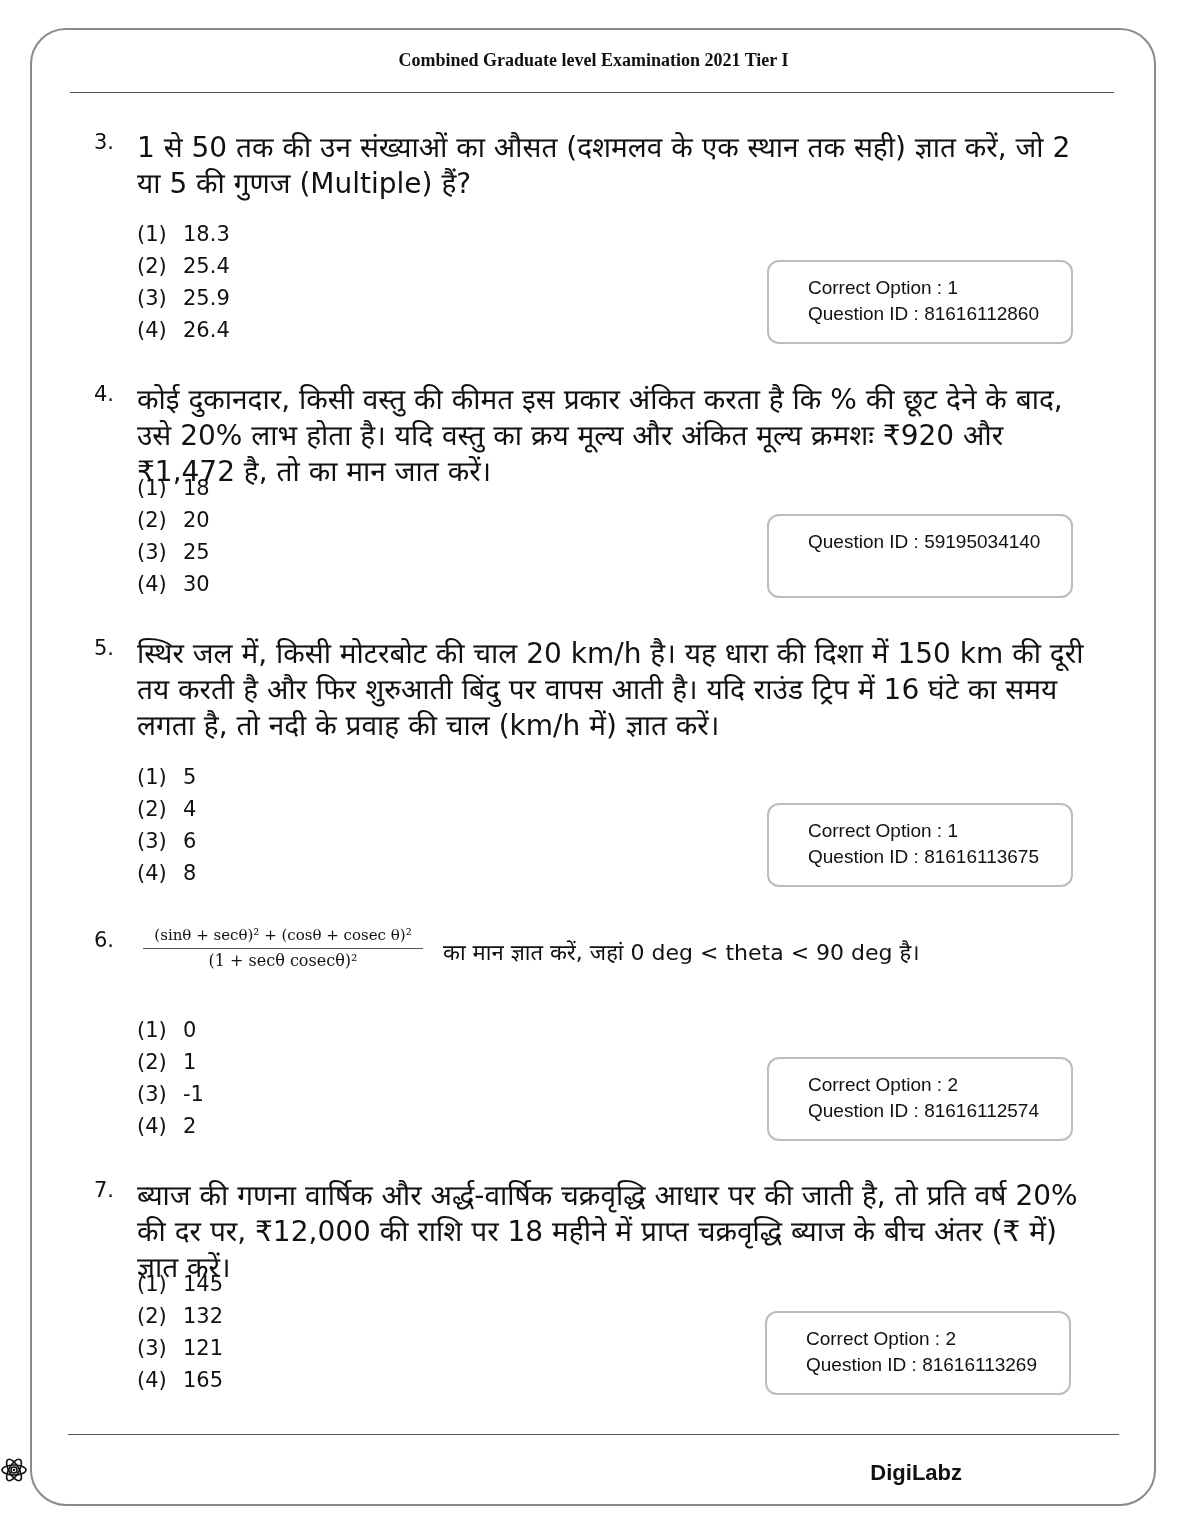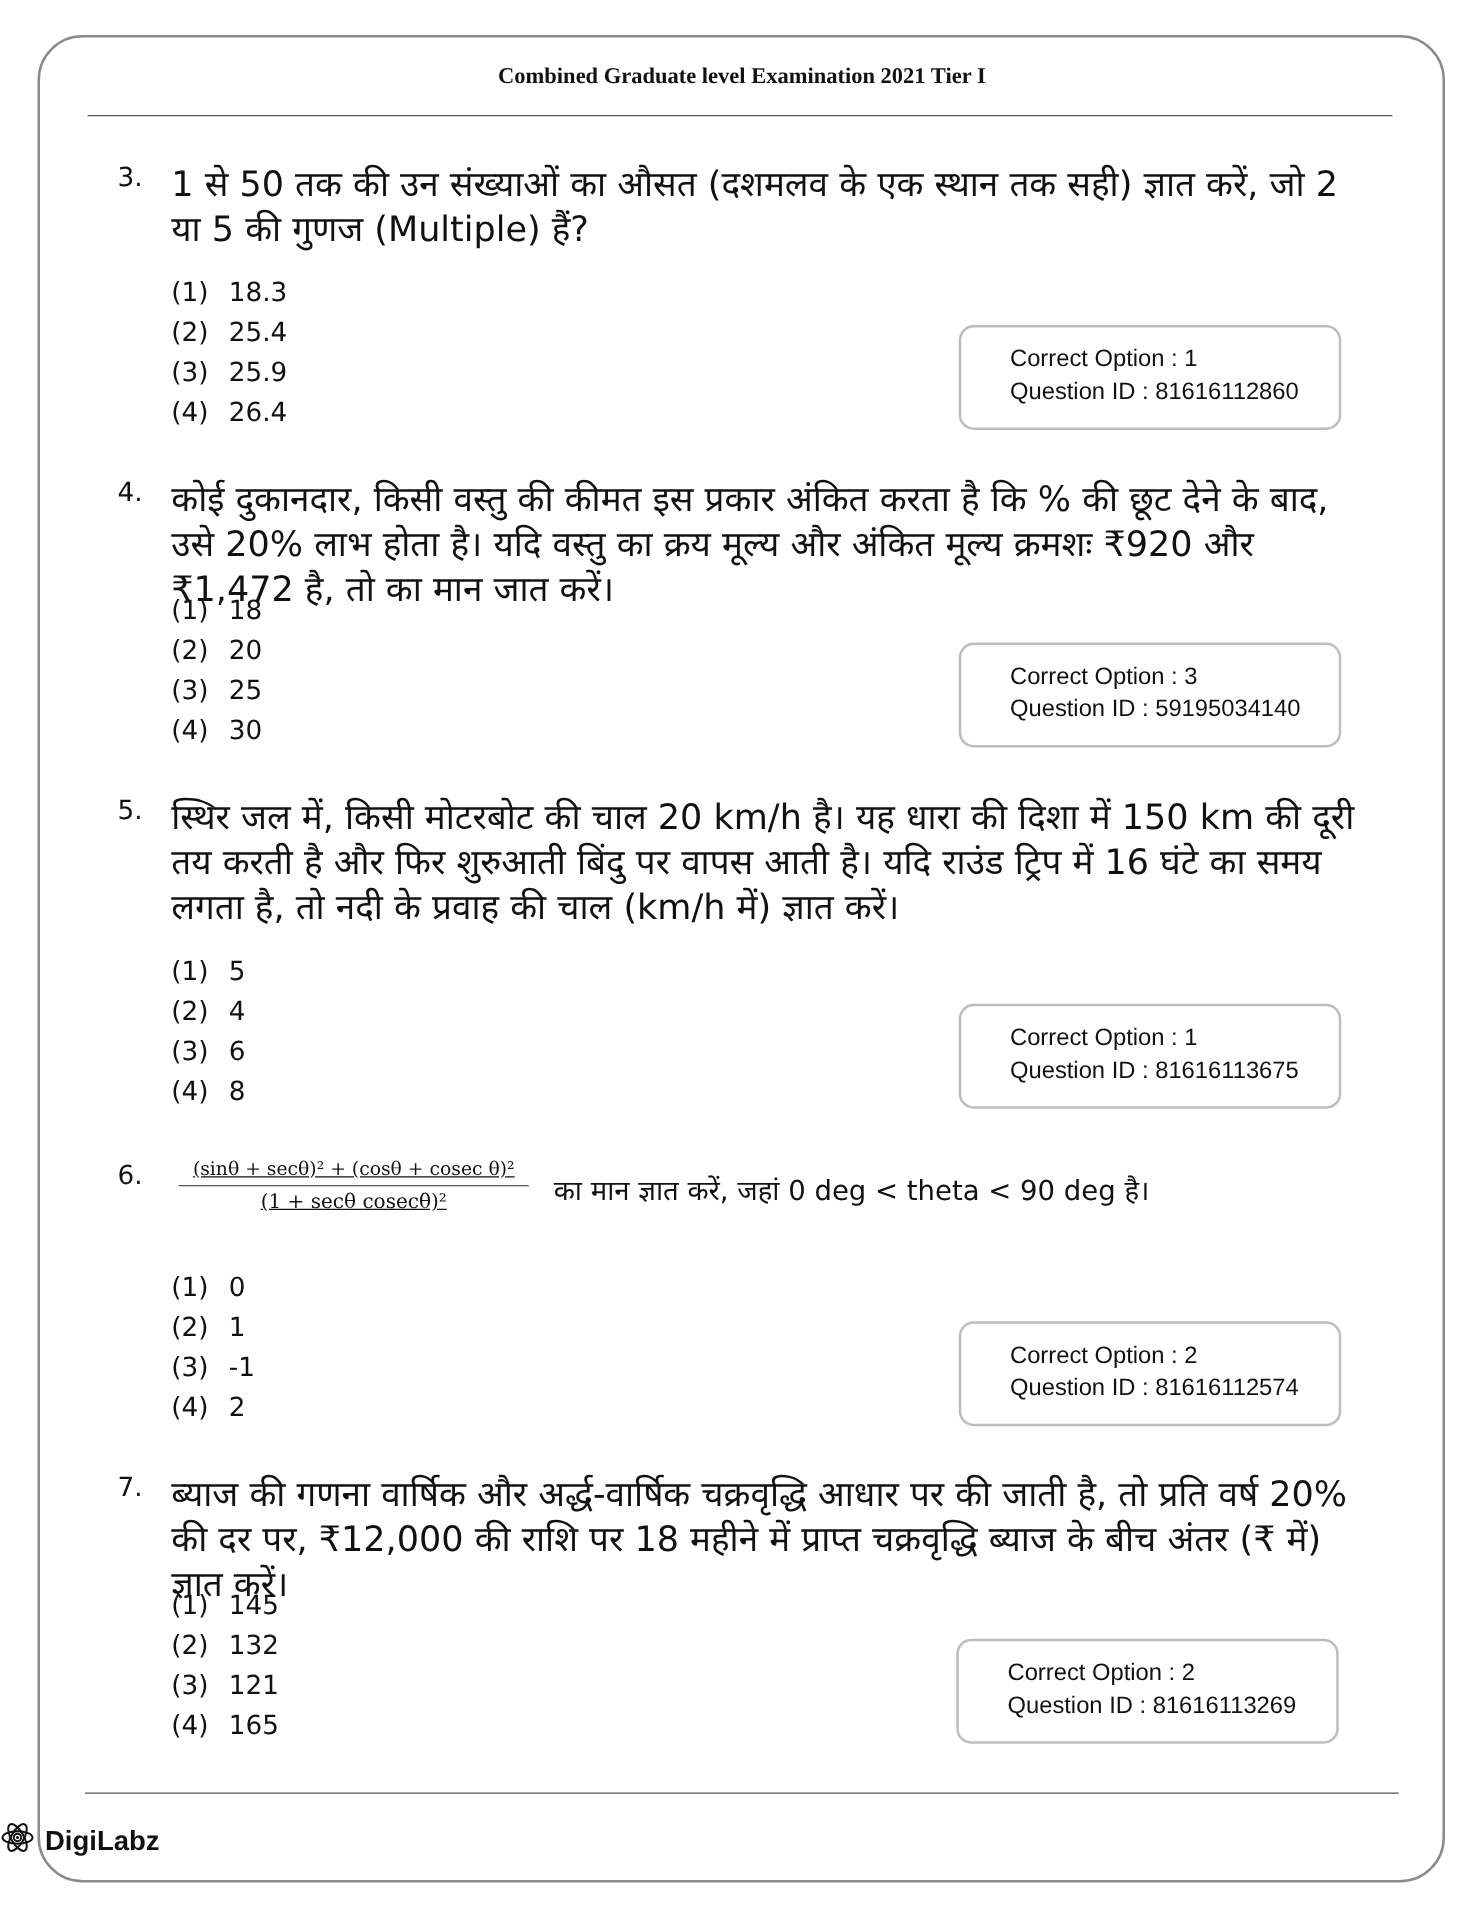--- a/index.html
+++ b/index.html
@@ -9,25 +9,25 @@
   .rule { position: absolute; height: 0; border-top: 1.5px solid #555; }
   .rule.top { left: 70px; width: 1044px; top: 92px; }
   .rule.bottom { left: 68px; width: 1051px; top: 1434px; }
   .q { position: absolute; left: 0; width: 1187px; }
   .q-num { position: absolute; left: 94px; top: 0; font-size: 21px; }
   .q-text { position: absolute; left: 137px; width: 960px; top: 0; font-size: 28px; line-height: 36px; }
   .opts { position: absolute; left: 137px; font-size: 21px; line-height: 32px; }
   .opt { display: flex; }
   .opt-idx { width: 46px; }
   .ans { position: absolute; left: 767px; width: 306px; height: 84px; border: 2px solid #bdbdbd; border-radius: 12px; box-sizing: border-box; padding: 13px 0 0 39px; font-family: "Liberation Sans", sans-serif; font-size: 19px; line-height: 26px; color: #111; }
-  .frac { position: absolute; left: 143px; top: 0; font-family: "DejaVu Serif", serif; font-size: 15px; text-align: center; width: 280px; text-decoration: underline; }
+  .frac { position: absolute; left: 143px; top: 0; font-family: "DejaVu Serif", serif; font-size: 15px; text-align: center; width: 280px; }
   .frac .num { border-bottom: 1px solid #555; padding-bottom: 4px; white-space: nowrap; }
   .frac .den { padding-top: 2px; font-size: 16px; white-space: nowrap; }
   .q6-tail { position: absolute; left: 443px; top: 10px; font-size: 22px; }
-  .footer-brand { position: absolute; left: 0; width: 962px; top: 1456px; display: flex; justify-content: flex-start; align-items: center; gap: 8px; font-family: "Liberation Sans", sans-serif; font-weight: bold; font-size: 22px; color: #111; }
+  .footer-brand { position: absolute; left: 0; width: 962px; top: 1456px; display: flex; justify-content: space-between; align-items: center; gap: 8px; font-family: "Liberation Sans", sans-serif; font-weight: bold; font-size: 22px; color: #111; }
 </style>
 </head>
 <body>
 
 <div class="frame"></div>
 
 <div class="header-title">Combined Graduate level Examination 2021 Tier I</div>
 <div class="rule top"></div>
 
 <div class="q" style="top:130px;">
@@ -73,21 +73,20 @@
   <div class="opt">
       <span class="opt-idx">(3)</span>
       <span>25</span>
     </div>
   <div class="opt">
       <span class="opt-idx">(4)</span>
       <span>30</span>
     </div>
 </div>
 <div class="ans" style="top:514px;">
-  <div>Correct Option : 3</div>
   <div>Question ID : 59195034140</div>
 </div>
 
 <div class="q" style="top:636px;">
   <div class="q-num">5.</div>
   <div class="q-text">स्थिर जल में, किसी मोटरबोट की चाल 20 km/h है। यह धारा की दिशा में 150 km की दूरी तय करती है और फिर शुरुआती बिंदु पर वापस आती है। यदि राउंड ट्रिप में 16 घंटे का समय लगता है, तो नदी के प्रवाह की चाल (km/h में) ज्ञात करें।</div>
 </div>
 <div class="opts" style="top:761px;">
   <div class="opt">
       <span class="opt-idx">(1)</span>

